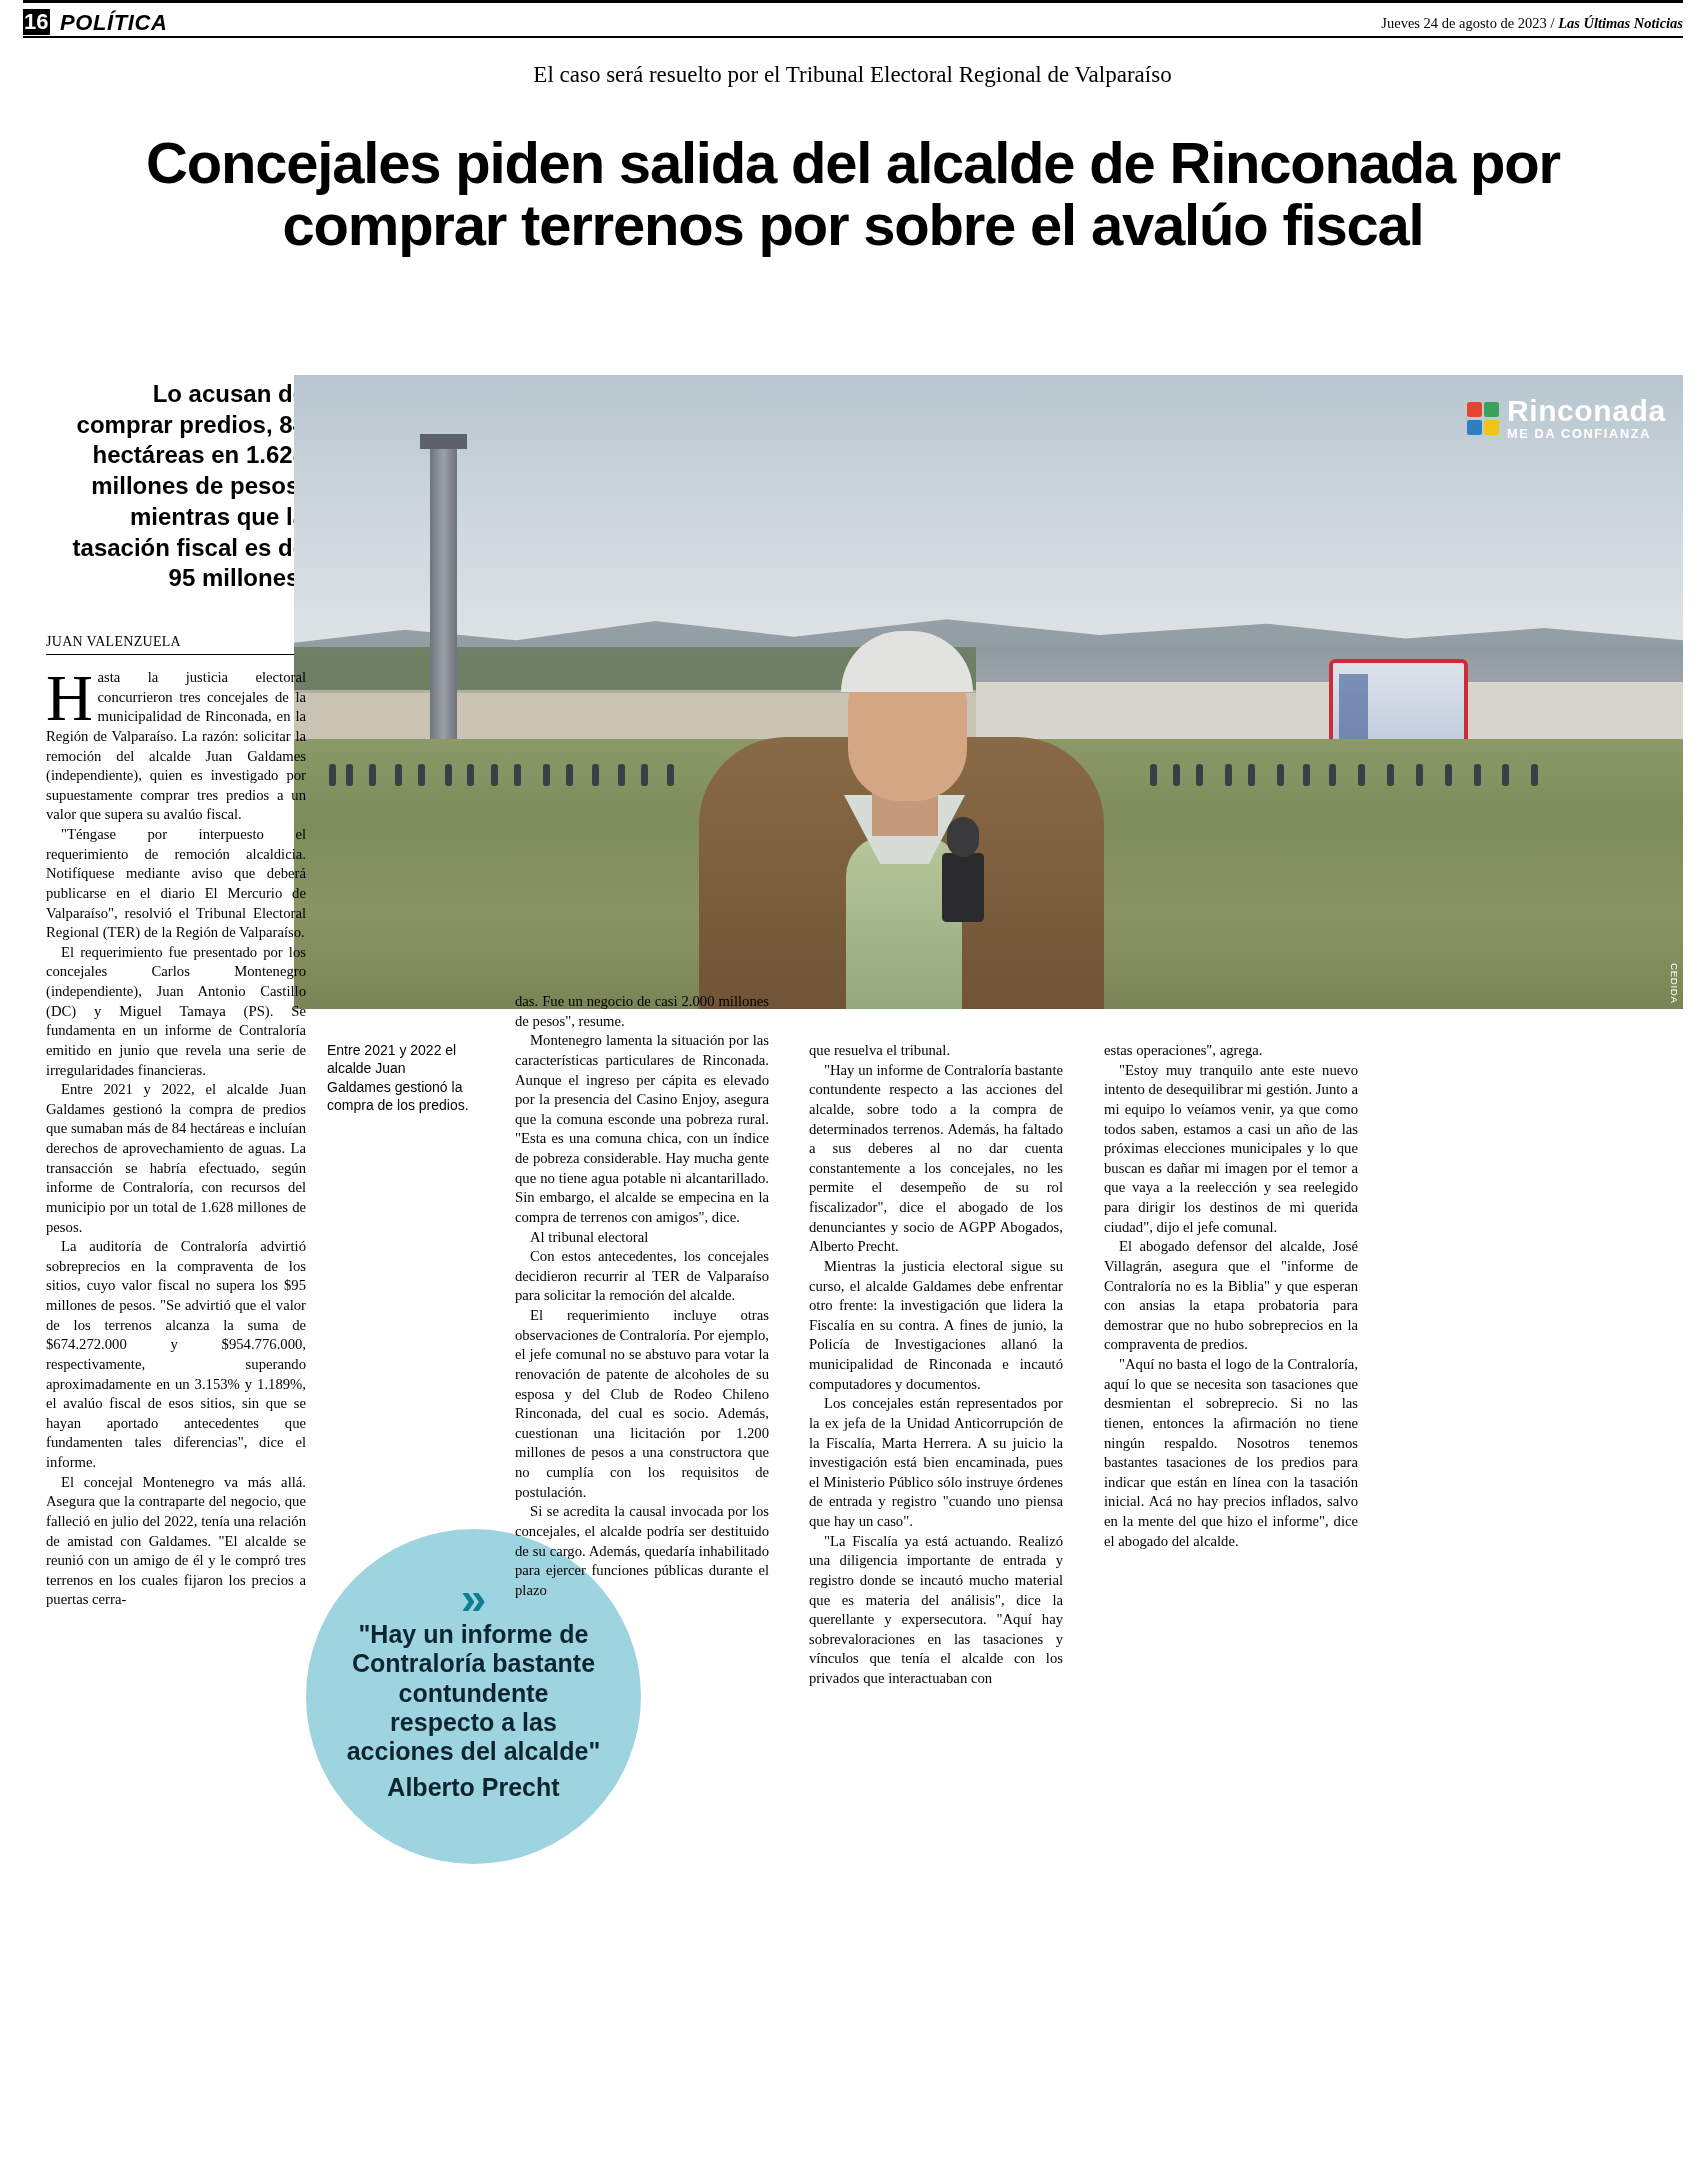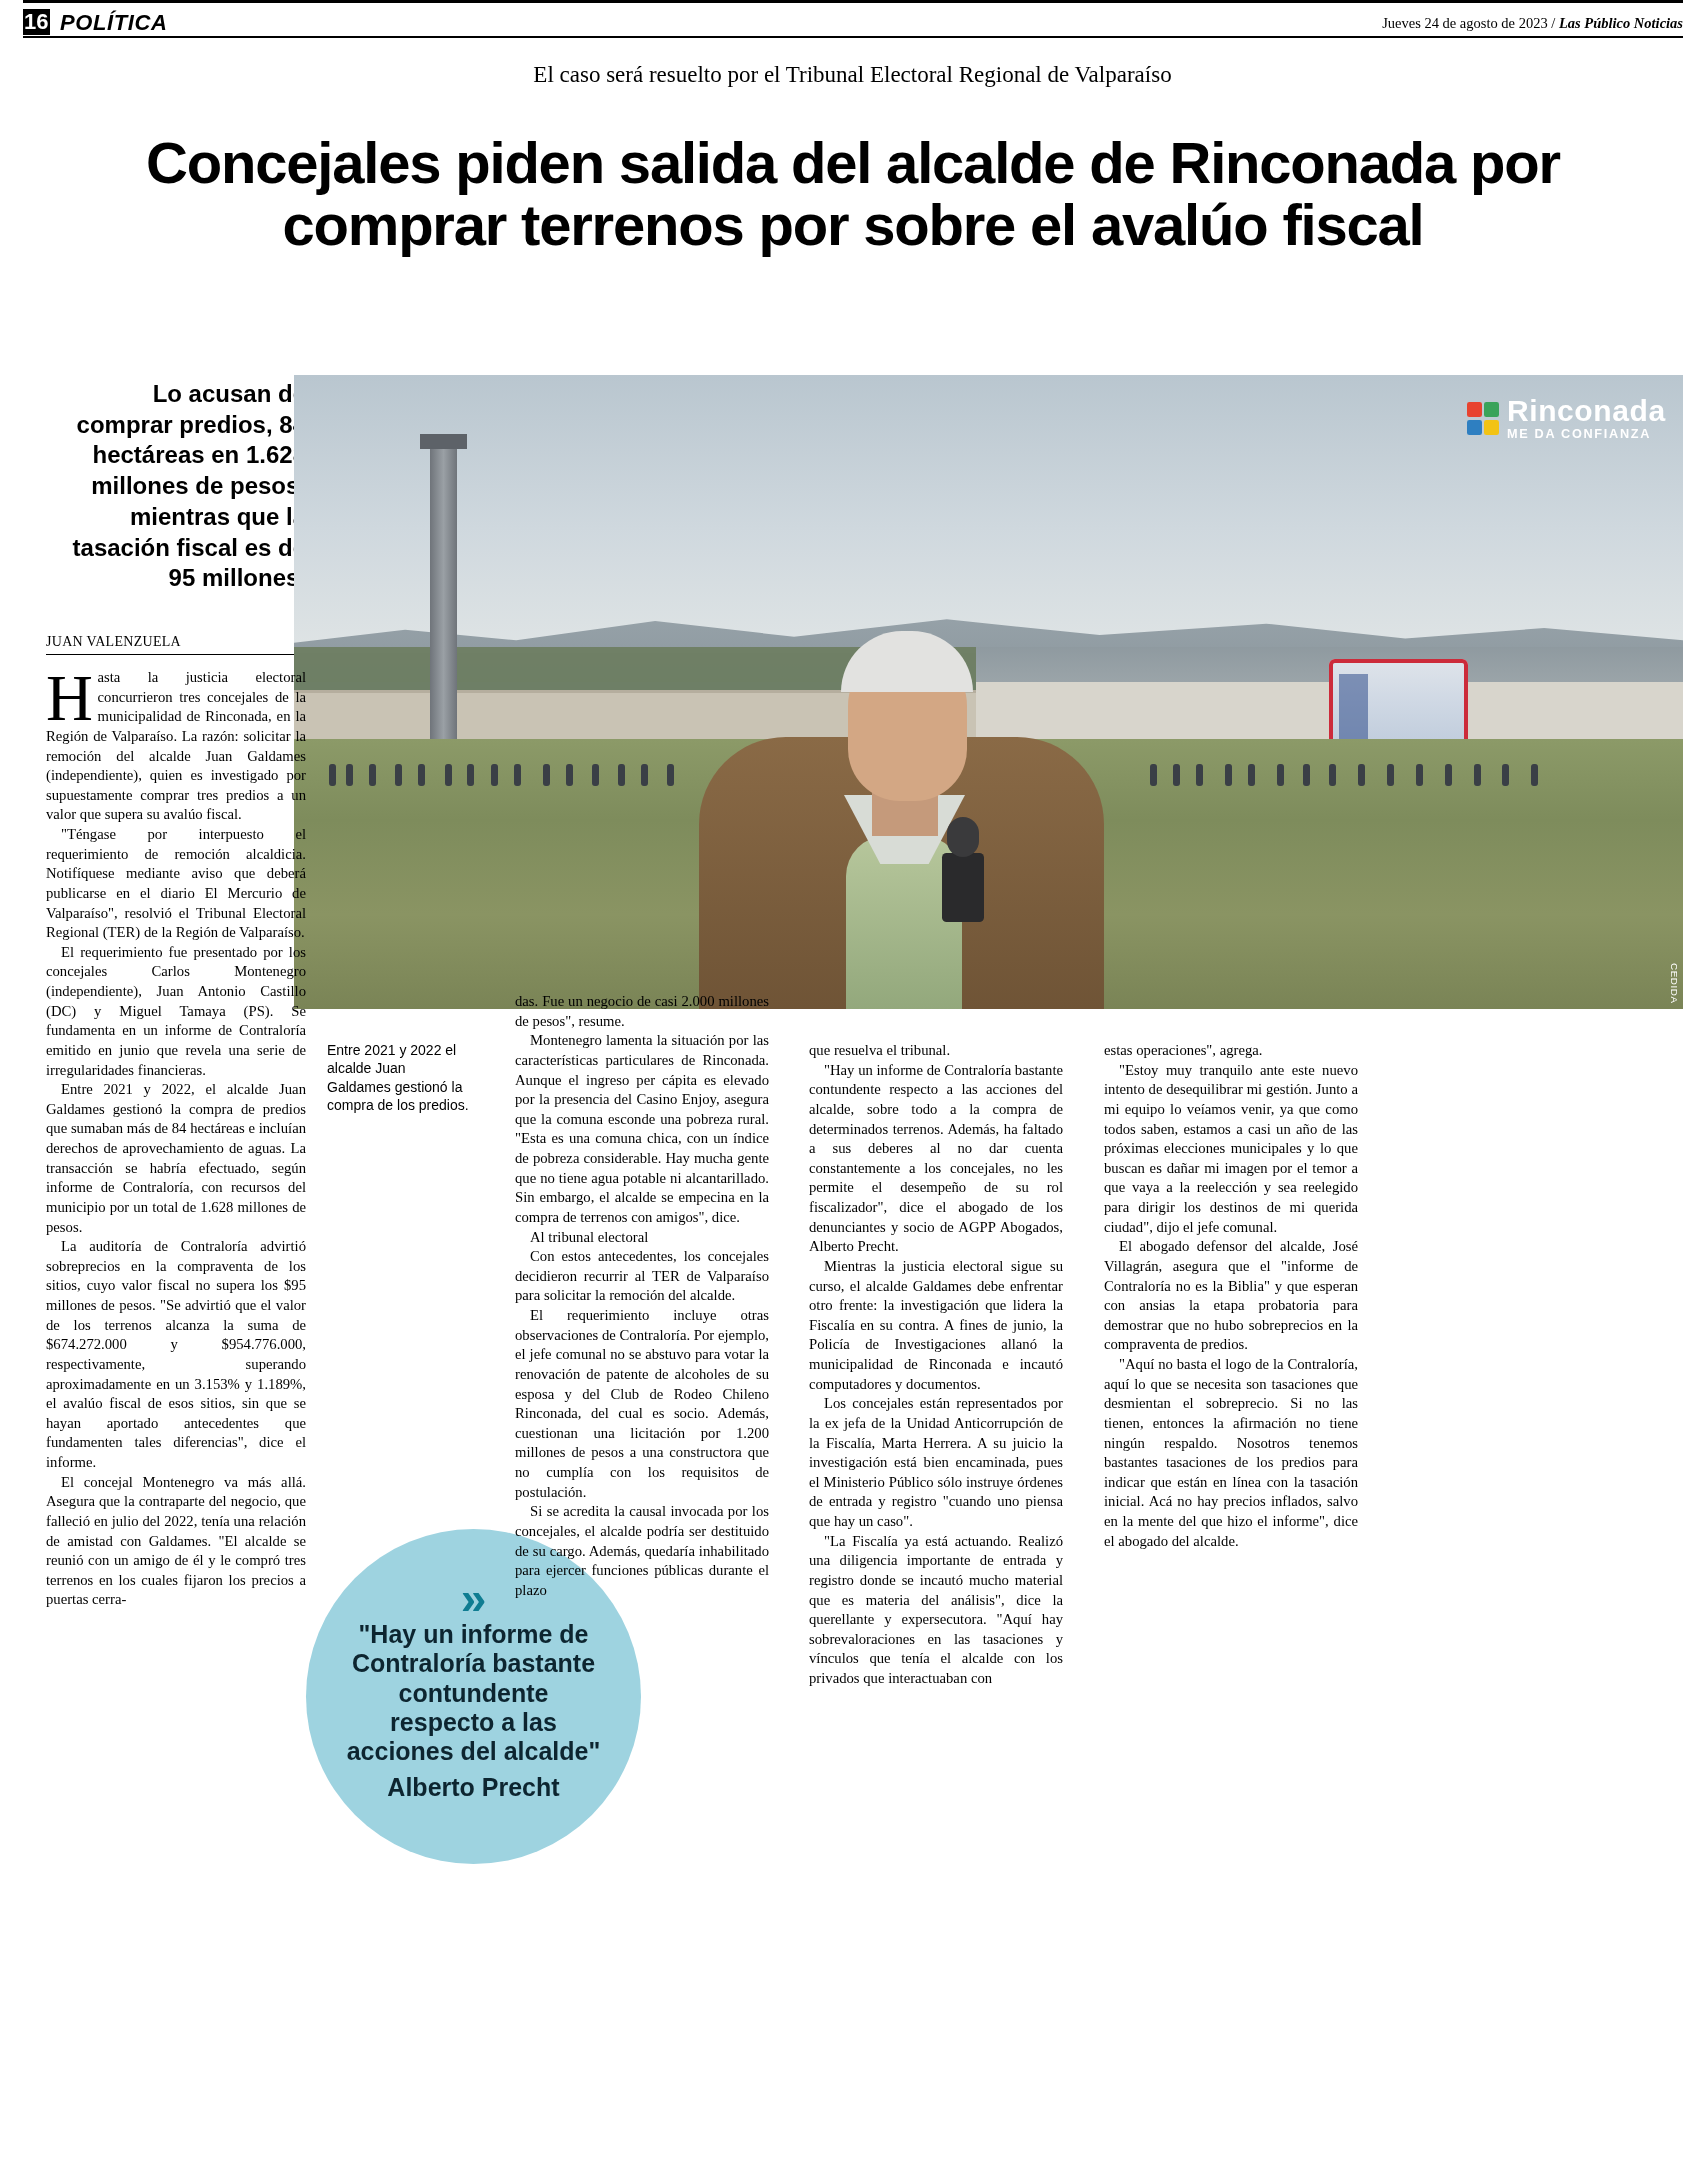--- a/index.html
+++ b/index.html
@@ -419,21 +419,21 @@
 <body>
 
 <div class="page">
 
   <div class="masthead-rule-top"></div>
   <div class="masthead">
     <div class="page-number-box">16</div>
     <div class="section-name">POLÍTICA</div>
     <div class="masthead-date">
       <span>Jueves 24 de agosto de 2023 /</span>
-      <span class="pub">Las Público Noticias</span>
+      <span class="pub">Las Últimas Noticias</span>
     </div>
   </div>
   <div class="masthead-rule-bottom"></div>
 
   <div class="kicker">El caso será resuelto por el Tribunal Electoral Regional de Valparaíso</div>
   <h1 class="headline">Concejales piden salida del alcalde de Rinconada por comprar terrenos por sobre el avalúo fiscal</h1>
 
   <div class="lede">Lo acusan de comprar predios, 84 hectáreas en 1.628 millones de pesos, mientras que la tasación fiscal es de 95 millones.</div>
   <div class="byline">
     <span>Juan Valenzuela</span>

